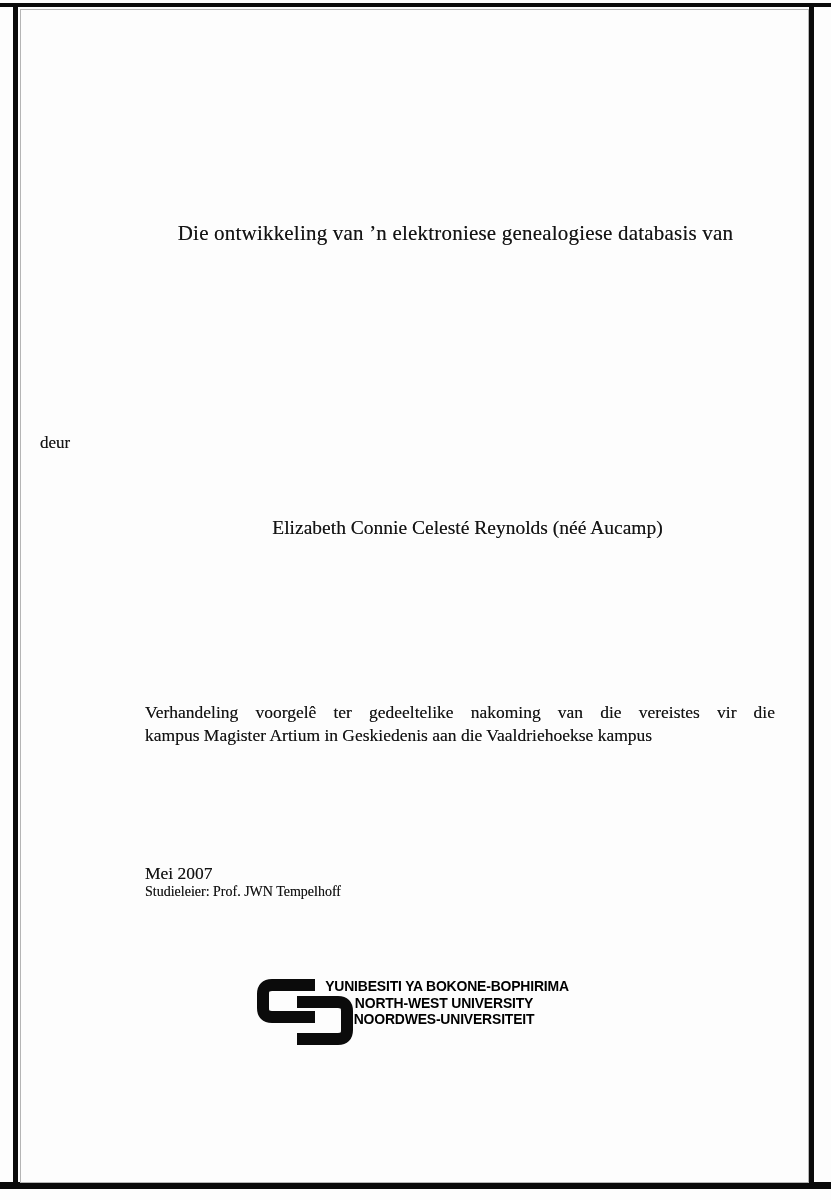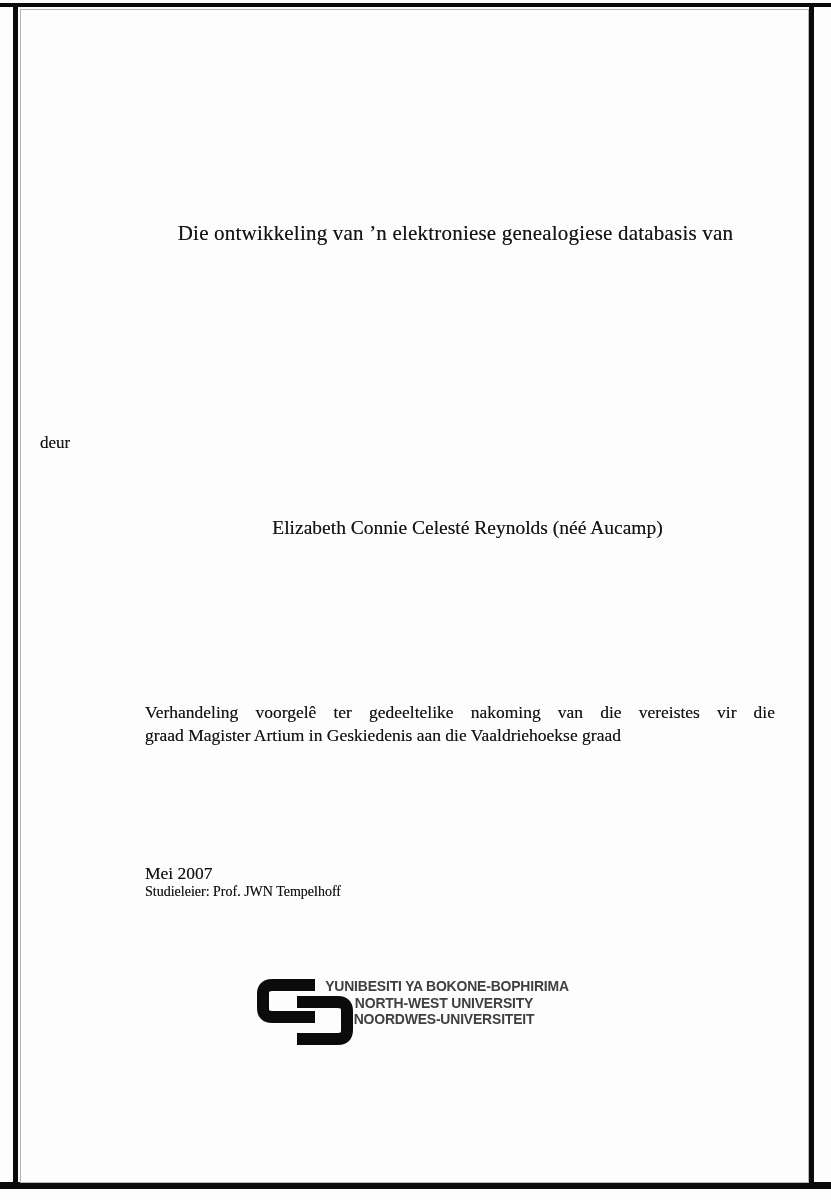--- a/index.html
+++ b/index.html
@@ -55,21 +55,21 @@
   .logo-mark { position: absolute; left: 255px; top: 977px; }
   .logo-text {
     position: absolute;
     left: 312px; top: 978px; width: 264px;
     font-family: "Liberation Sans", "DejaVu Sans", sans-serif;
     font-weight: 700;
     font-size: 15.5px;
     line-height: 16.5px;
     letter-spacing: -0.2px;
     text-align: center;
-    color: #404040;
+    color: #000000;
   }
   .logo-text .lt-line { transform: scaleX(0.9); transform-origin: 50% 50%; white-space: nowrap; }
 </style>
 </head>
 <body>
 
 <div class="page">
 
   <div class="bar bar-top"></div>
   <div class="bar bar-bottom"></div>
@@ -80,21 +80,21 @@
   <div class="txt title-block">
     <div>Die ontwikkeling van ’n elektroniese genealogiese databasis van</div>
   </div>
 
   <div class="txt byline">deur</div>
 
   <div class="txt author">Elizabeth Connie Celesté Reynolds (néé Aucamp)</div>
 
   <div class="txt statement">
     <div class="just">Verhandeling voorgelê ter gedeeltelike nakoming van die vereistes vir die</div>
-    <div><span>graad </span><span class="it">Magister Artium</span><span> in Geskiedenis aan die Vaaldriehoekse graad</span></div>
+    <div><span>kampus </span><span class="it">Magister Artium</span><span> in Geskiedenis aan die Vaaldriehoekse kampus</span></div>
   </div>
 
   <div class="txt supervisor">Studieleier: Prof. JWN Tempelhoff</div>
   <div class="txt date">Mei 2007</div>
 
   <svg class="logo-mark" width="100" height="70" viewBox="0 0 100 70" preserveAspectRatio="none">
     <path d="M 60 8 H 17 Q 8 8 8 17 V 31 Q 8 40 17 40 H 60" fill="none" stroke="#0b0b0b" stroke-width="12" stroke-linecap="butt"></path>
     <path d="M 42 25 H 83 Q 92 25 92 34 V 53 Q 92 62 83 62 H 42" fill="none" stroke="#0b0b0b" stroke-width="12" stroke-linecap="butt"></path>
   </svg>
   <div class="logo-text">

